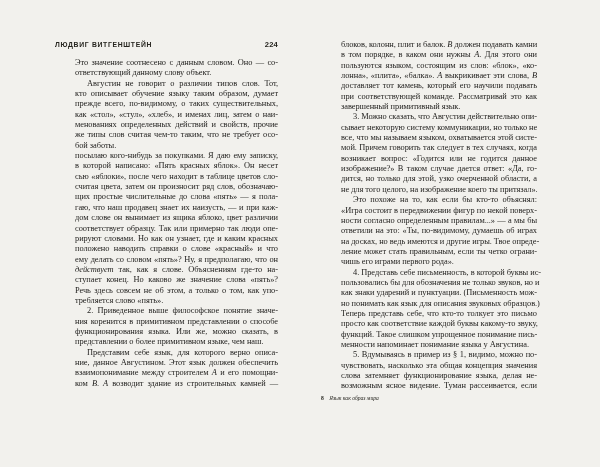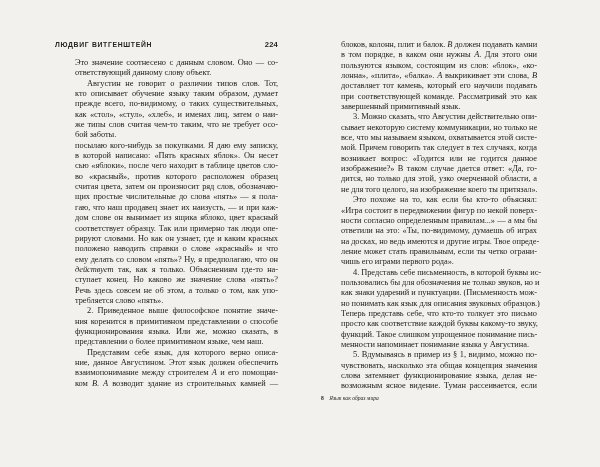--- a/index.html
+++ b/index.html
@@ -87,35 +87,35 @@
       <span>ЛЮДВИГ ВИТГЕНШТЕЙН</span>
       <span class="pagenum">224</span>
     </div>
     <div class="body-text" id="left-body">
         <div class="line"><span>Это значение соотнесено с данным словом. Оно — со-</span></div>
         <div class="line end"><span>ответствующий данному слову объект.</span></div>
         <div class="line ind"><span>Августин не говорит о различии типов слов. Тот,</span></div>
         <div class="line"><span>кто описывает обучение языку таким образом, думает</span></div>
         <div class="line"><span>прежде всего, по-видимому, о таких существительных,</span></div>
         <div class="line"><span>как «стол», «стул», «хлеб», и именах лиц, затем о наи-</span></div>
+        <div class="line"><span>менованиях определенных действий и свойств, прочие</span></div>
         <div class="line"><span>же типы слов считая чем-то таким, что не требует осо-</span></div>
         <div class="line end"><span>бой заботы.</span></div>
         <div class="line"><span>посылаю кого-нибудь за покупками. Я даю ему записку,</span></div>
         <div class="line"><span>в которой написано: «Пять красных яблок». Он несет</span></div>
         <div class="line"><span>сью «яблоки», после чего находит в таблице цветов сло-</span></div>
-        <div class="line"><span>во «красный», против которого расположен образец</span></div>
         <div class="line"><span>считая цвета, затем он произносит ряд слов, обозначаю-</span></div>
         <div class="line"><span>щих простые числительные до слова «пять» — я пола-</span></div>
         <div class="line"><span>гаю, что наш продавец знает их наизусть, — и при каж-</span></div>
-        <div class="line"><span>дом слове он вынимает из ящика яблоко, цвет красный</span></div>
+        <div class="line"><span>дом слове он вынимает из ящика яблоко, цвет различии</span></div>
         <div class="line"><span>соответствует образцу. Так или примерно так люди опе-</span></div>
         <div class="line"><span>рируют словами. Но как он узнает, где и каким красных</span></div>
         <div class="line"><span>положено наводить справки о слове «красный» и что</span></div>
         <div class="line"><span>ему делать со словом «пять»? Ну, я предполагаю, что он</span></div>
-        <div class="line"><span class="it">действует</span><span> так, как я только. Объяснениям где-то на-</span></div>
+        <div class="line"><span class="it">действует</span><span> так, как я слове. Объяснениям где-то на-</span></div>
         <div class="line"><span>ступает конец. Но каково же значение слова «пять»?</span></div>
         <div class="line"><span>Речь здесь совсем не об этом, а только о том, как упо-</span></div>
         <div class="line end"><span>требляется слово «пять».</span></div>
         <div class="line ind"><span>2. Приведенное выше философское понятие значе-</span></div>
         <div class="line"><span>ния коренится в примитивном представлении о способе</span></div>
         <div class="line"><span>функционирования языка. Или же, можно сказать, в</span></div>
         <div class="line end"><span>представлении о более примитивном языке, чем наш.</span></div>
         <div class="line ind"><span>Представим себе язык, для которого верно описа-</span></div>
         <div class="line"><span>ние, данное Августином. Этот язык должен обеспечить</span></div>
         <div class="line"><span>взаимопонимание между строителем </span><span class="it">А</span><span> и его помощни-</span></div>

